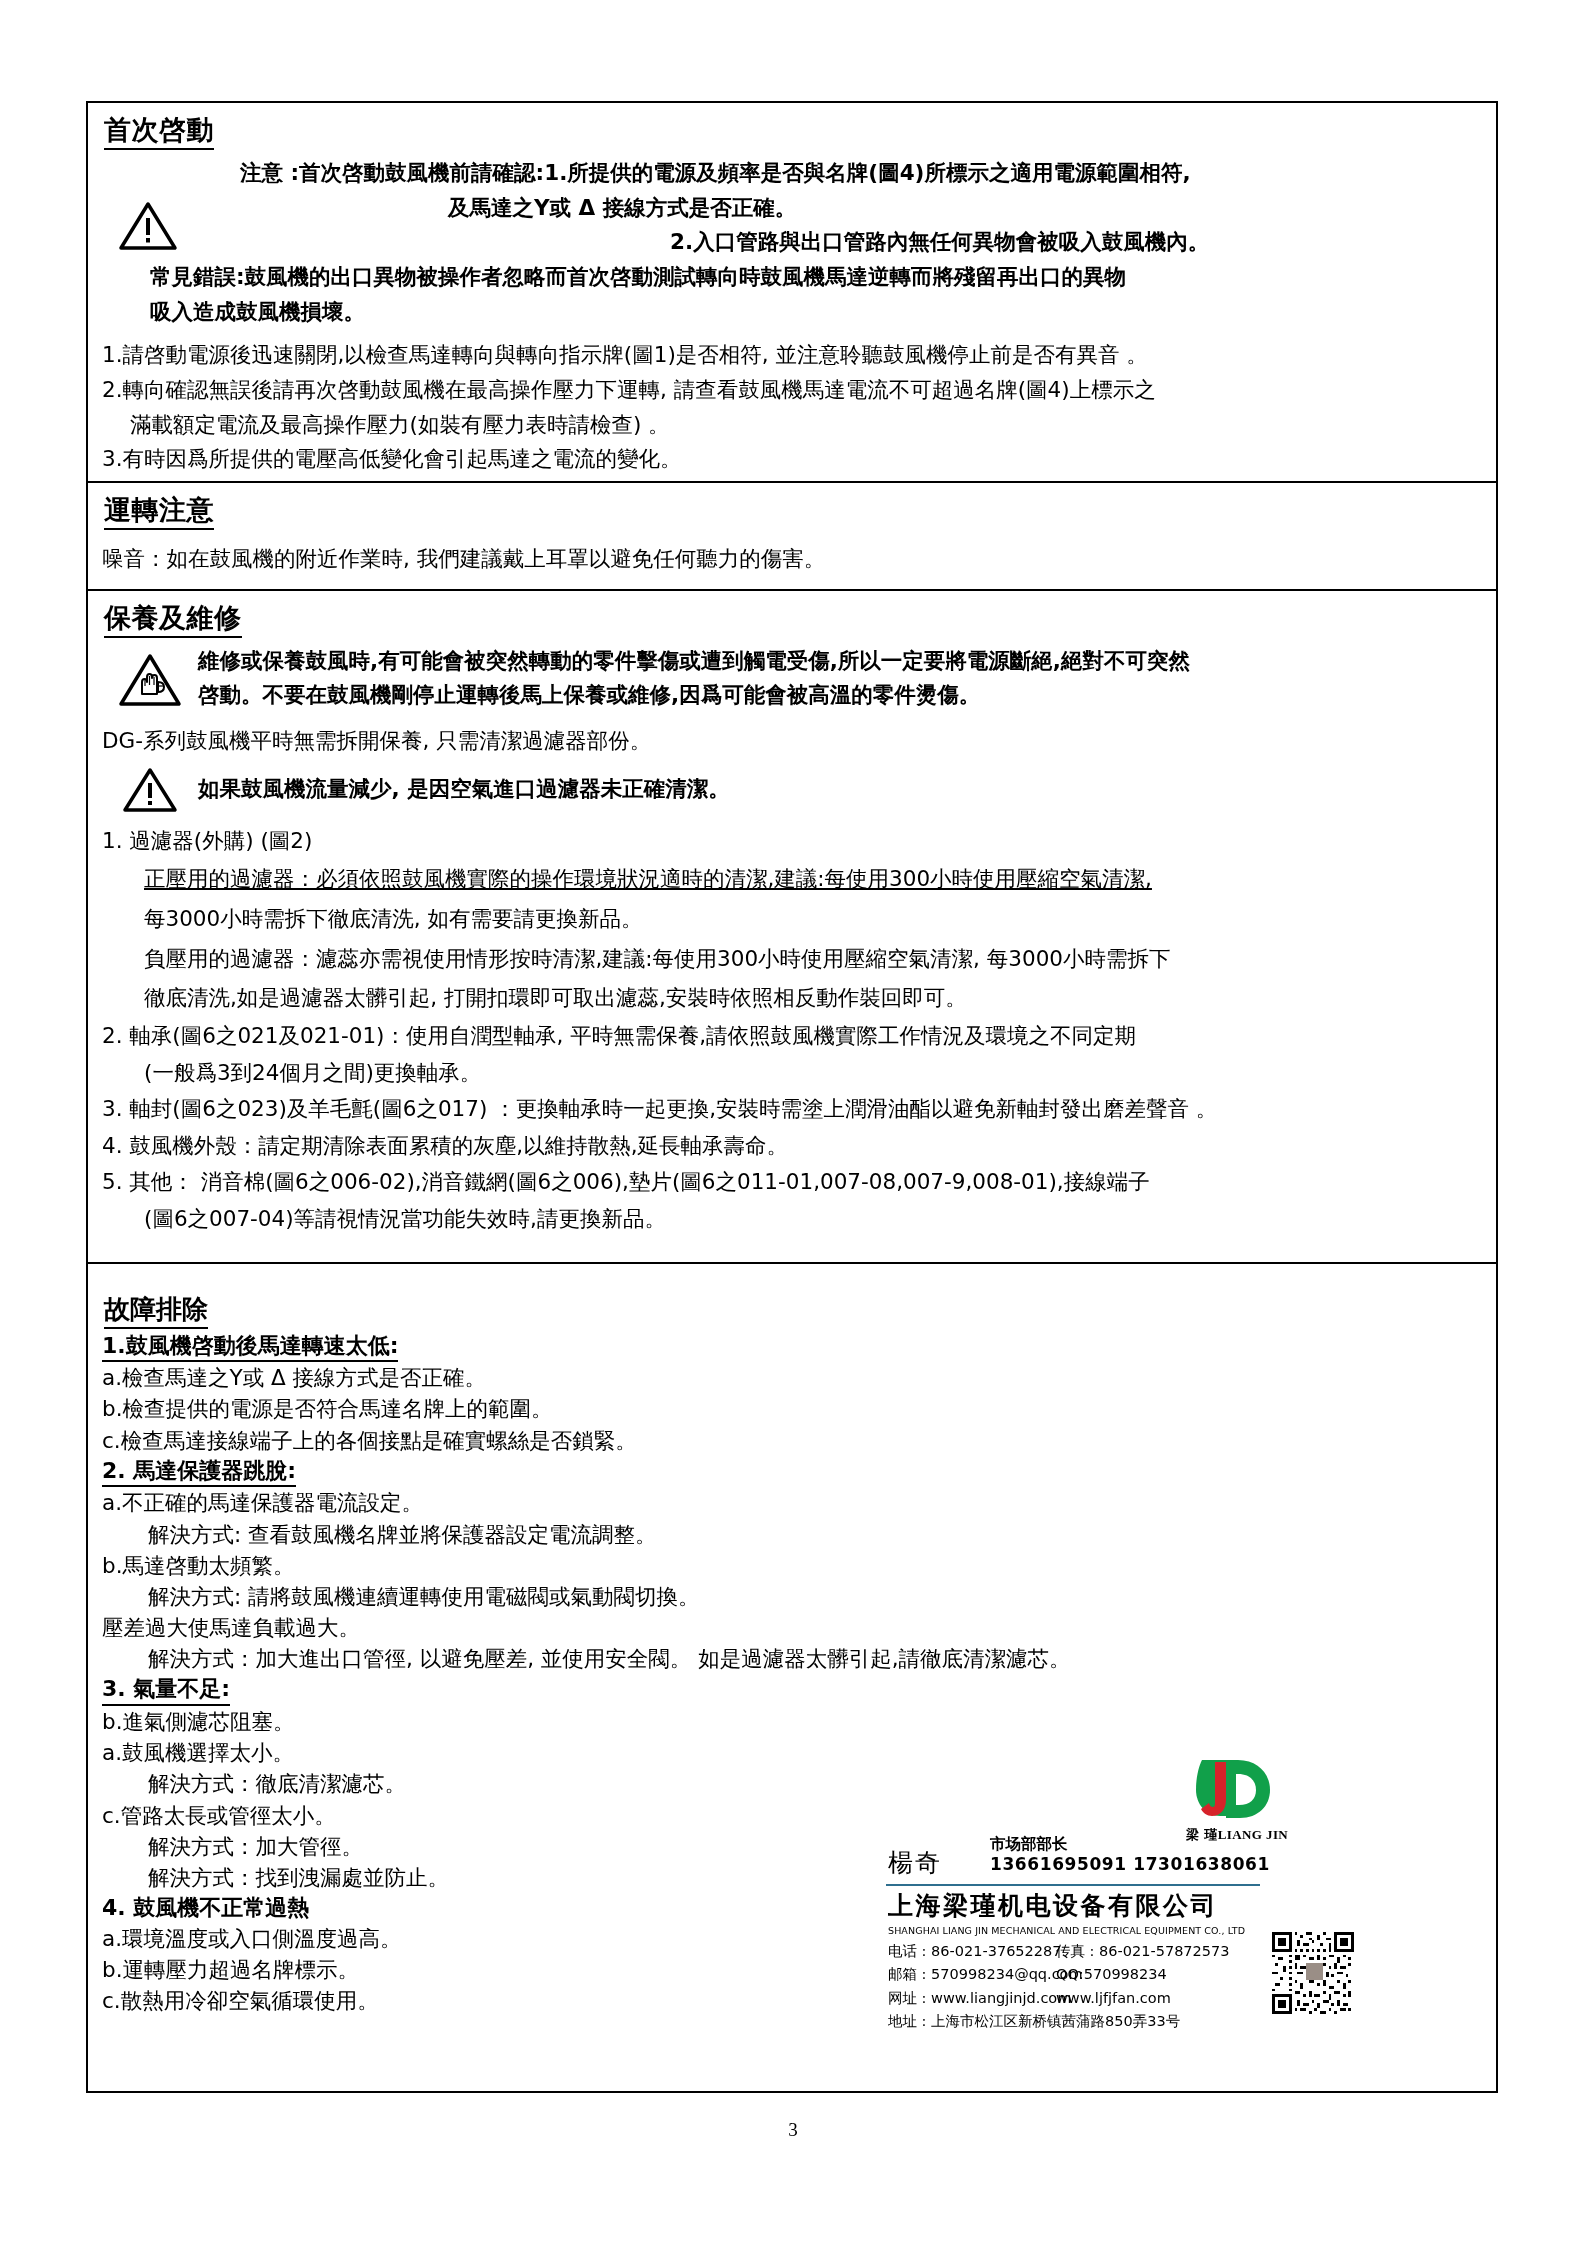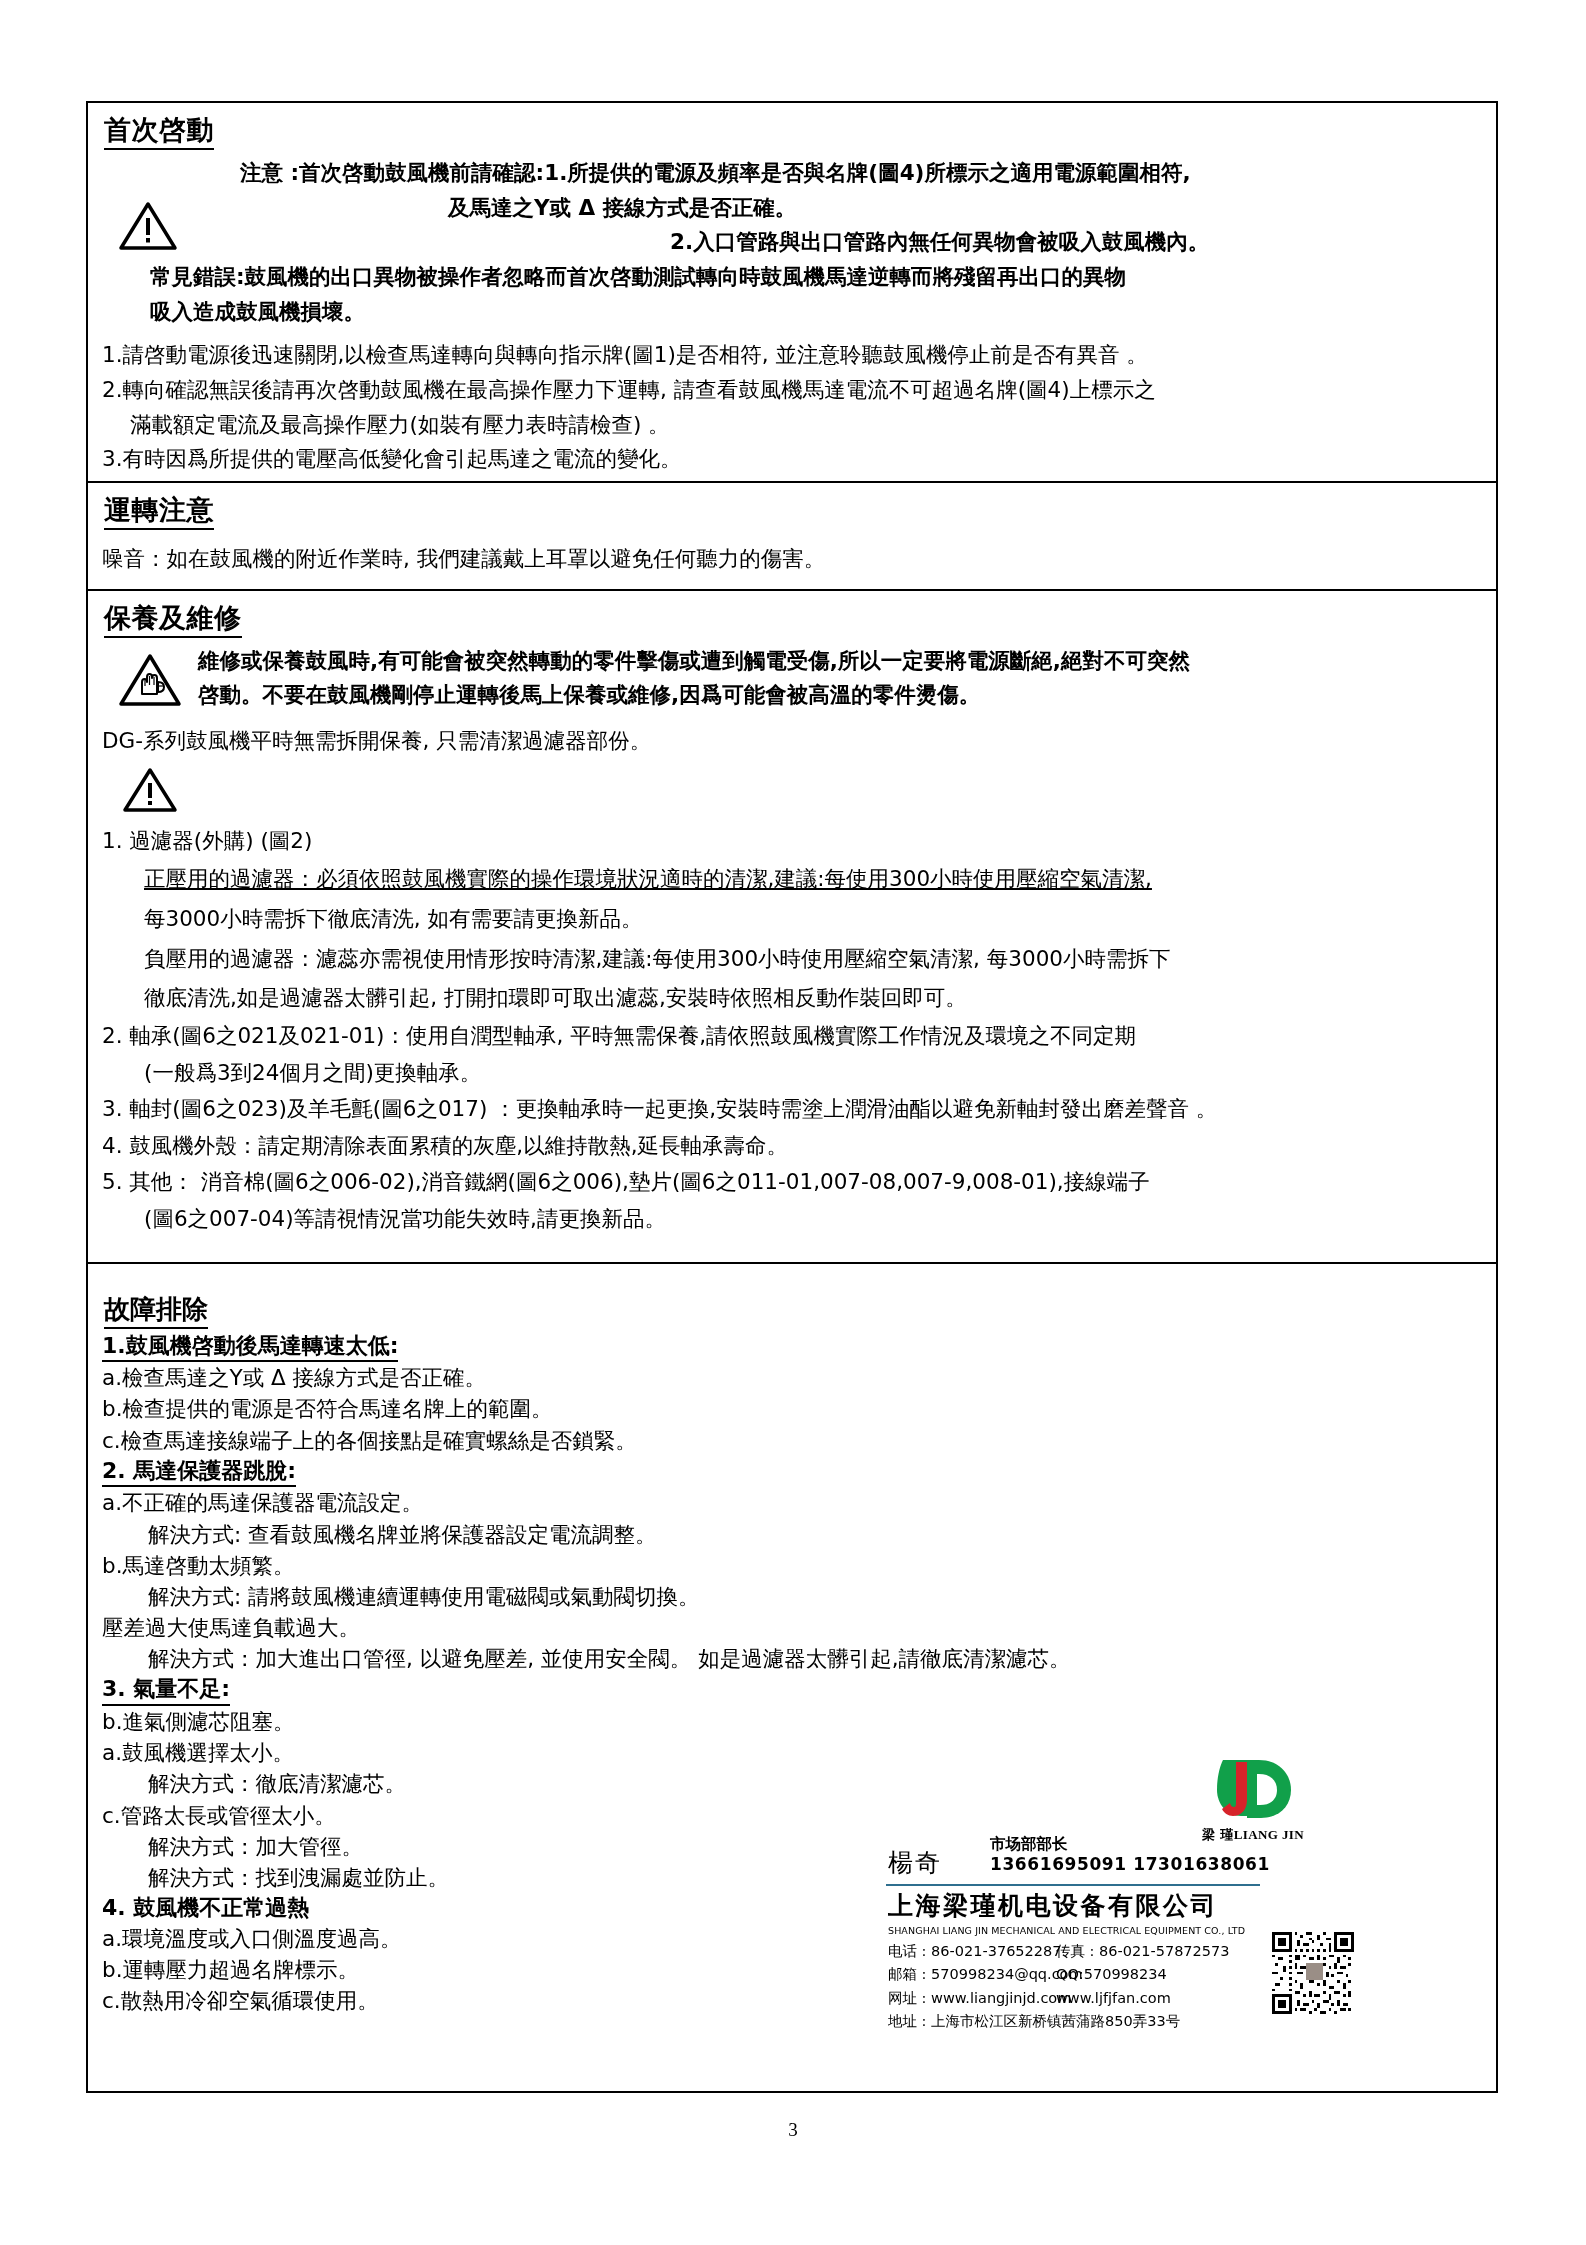--- a/index.html
+++ b/index.html
@@ -106,24 +106,24 @@
   
   .card {
     position: absolute;
     left: 880px;
     top: 1745px;
     width: 500px;
     height: 300px;
   }
   .logo-wrap {
     position: absolute;
-    right: 52px;
+    right: 44px;
     top: 0px;
     width: 150px;
-    text-align: center;
+    text-align: left;
   }
   .logo-name {
     font-size: 13px;
     font-weight: bold;
     letter-spacing: 0.4px;
     margin-top: -2px;
     white-space: nowrap;
   }
   .logo-name .cn { color:#000; }
   .card-person {
@@ -270,20 +270,21 @@
       <div class="body-line">DG-系列鼓風機平時無需拆開保養, 只需清潔過濾器部份。</div>
 
       <div style="position:relative; min-height:56px; margin-top:6px;">
         <div style="position:absolute; left:20px; top:2px;">
           <svg class="tri" width="56" height="48" viewBox="0 0 56 48" aria-hidden="true">
             <polygon points="28,4 53,44 3,44" fill="none" stroke="#000" stroke-width="3.5" stroke-linejoin="round"></polygon>
             <rect x="26" y="17" width="4" height="15" fill="#000"></rect>
             <rect x="26" y="35" width="4" height="4" fill="#000"></rect>
           </svg>
         </div>
+        <div class="body-line bold" style="padding-left:96px; padding-top:8px;">如果鼓風機流量減少, 是因空氣進口過濾器未正確清潔。</div>
       </div>
 
       
       <div style="margin-top:4px;">
         <div class="body-line">1. 過濾器(外購) (圖2)</div>
         <div class="body-line" style="padding-left:42px; line-height:1.85;text-decoration:underline;">正壓用的過濾器：必須依照鼓風機實際的操作環境狀況適時的清潔,建議:每使用300小時使用壓縮空氣清潔,</div>
         <div class="body-line" style="padding-left:42px; line-height:1.85;">每3000小時需拆下徹底清洗, 如有需要請更換新品。</div>
         <div class="body-line" style="padding-left:42px; line-height:1.85;">負壓用的過濾器：濾蕊亦需視使用情形按時清潔,建議:每使用300小時使用壓縮空氣清潔, 每3000小時需拆下</div>
         <div class="body-line" style="padding-left:42px; line-height:1.85;">徹底清洗,如是過濾器太髒引起, 打開扣環即可取出濾蕊,安裝時依照相反動作裝回即可。</div>
       </div>

